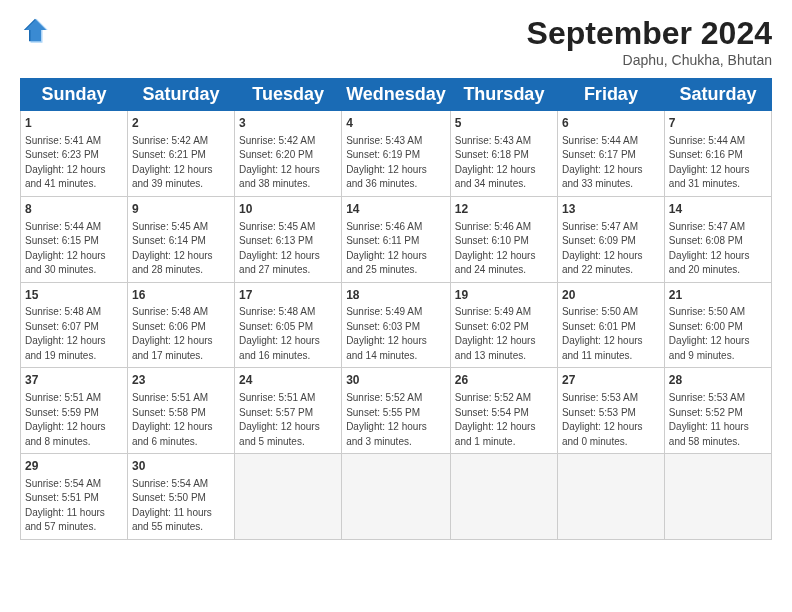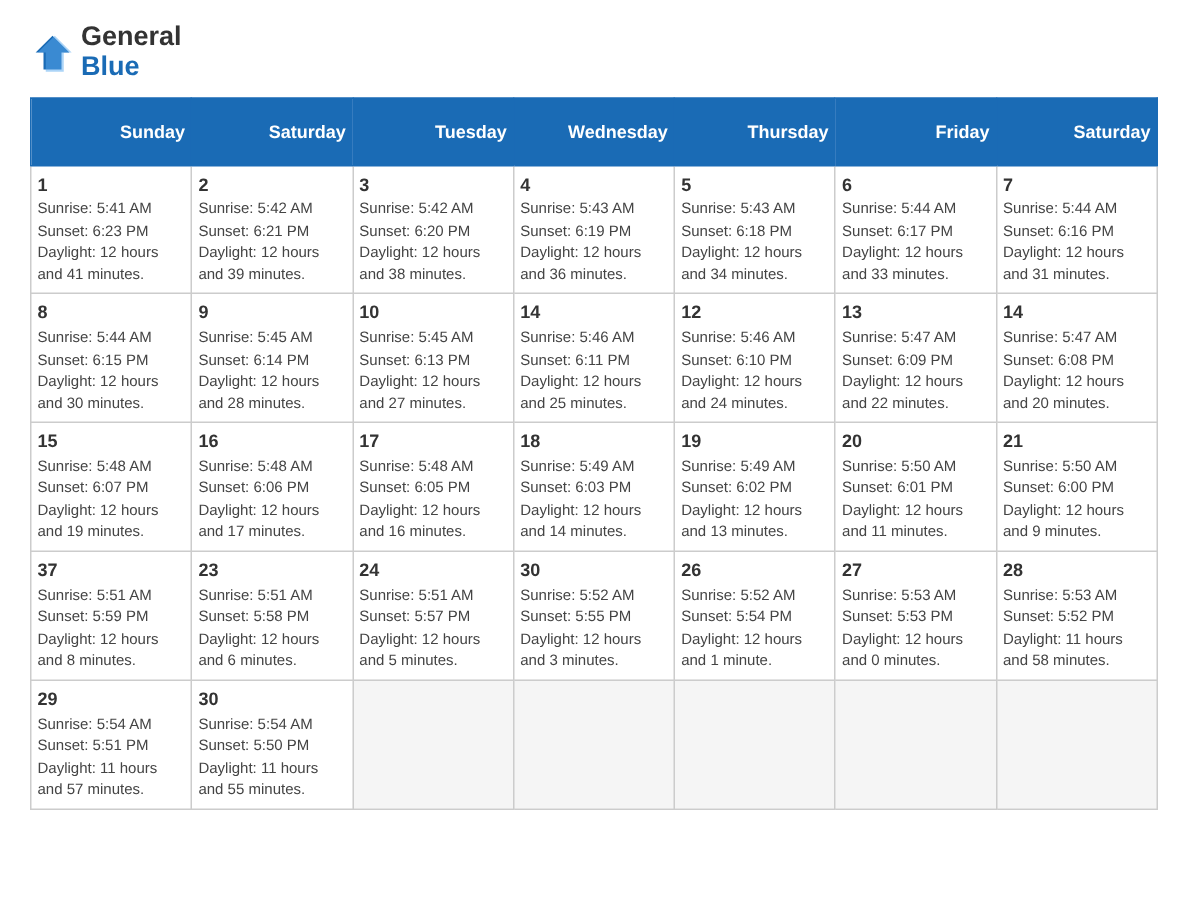--- a/index.html
+++ b/index.html
@@ -49,23 +49,23 @@
       color: #555;
     }
     .calendar {
       width: 100%;
       border-collapse: collapse;
       font-size: 10px;
     }
     .calendar thead tr th {
       background: #1a6bb5;
       color: #fff;
-      padding: 15px 4px;
-      text-align: right;
-      font-size: 12px;
+      padding: 5px 4px;
+      text-align: center;
+      font-size: 18px;
       font-weight: bold;
       border: 1px solid #1a6bb5;
     }
     .calendar tbody tr td {
       vertical-align: top;
       padding: 4px 4px;
       border: 1px solid #ccc;
       width: calc(100% / 7);
       height: 78px;
       background: #fff;
@@ -94,26 +94,24 @@
 </head>
 <body>
 
 <div class="container">
   <div class="header-row">
     <div class="logo">
       <svg class="logo-icon" viewBox="0 0 40 40">
         <polygon points="20,5 35,20 28,20 28,35 12,35 12,20 5,20" fill="#1a6bb5"></polygon>
         <polygon points="22,5 37,20 30,20 30,37 14,37 14,20 7,20" fill="#5aaaf0" opacity="0.5"></polygon>
       </svg>
-      <div class="logo-text">
-        <div><span class="general">General</span></div>
-        <div><span class="blue">Blue</span></div>
-      </div>
     </div>
     <div class="title-block">
+      <div class="month-title">September 2024</div>
+      <div class="subtitle">Daphu, Chukha, Bhutan</div>
     </div>
   </div>
 
   <table class="calendar">
     <thead>
       <tr>
       <th>Sunday</th>
           <th>Saturday</th>
           <th>Tuesday</th>
           <th>Wednesday</th>

